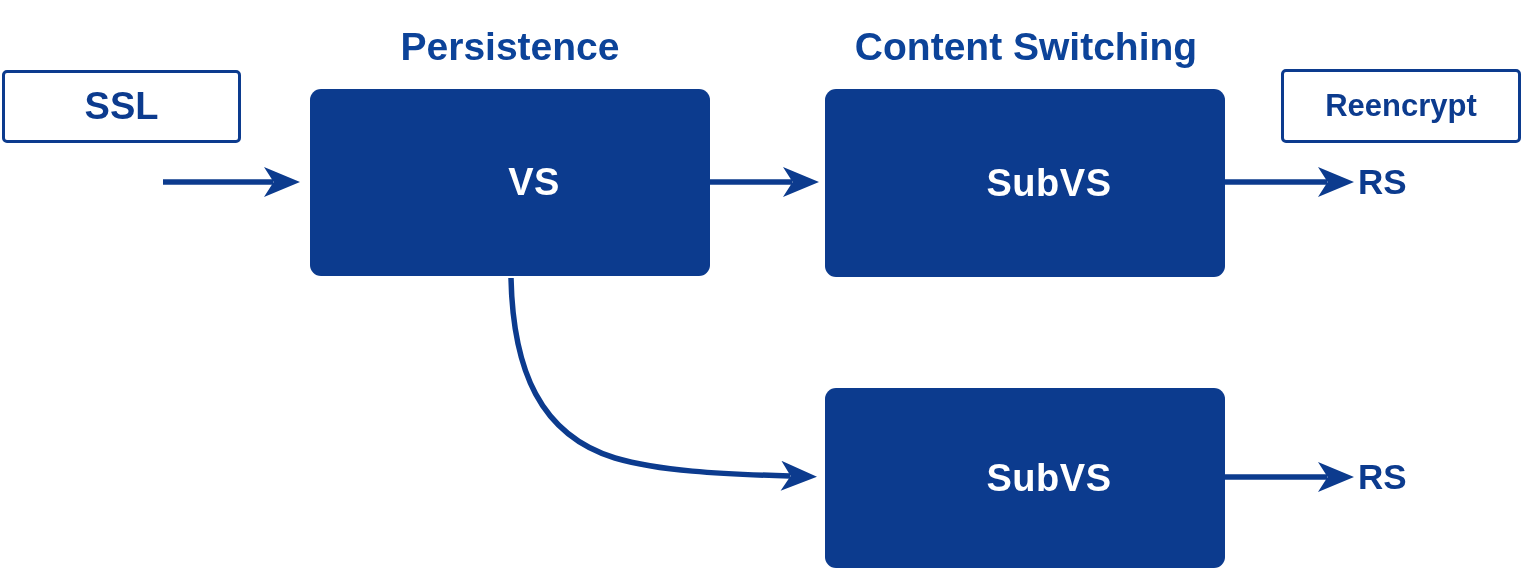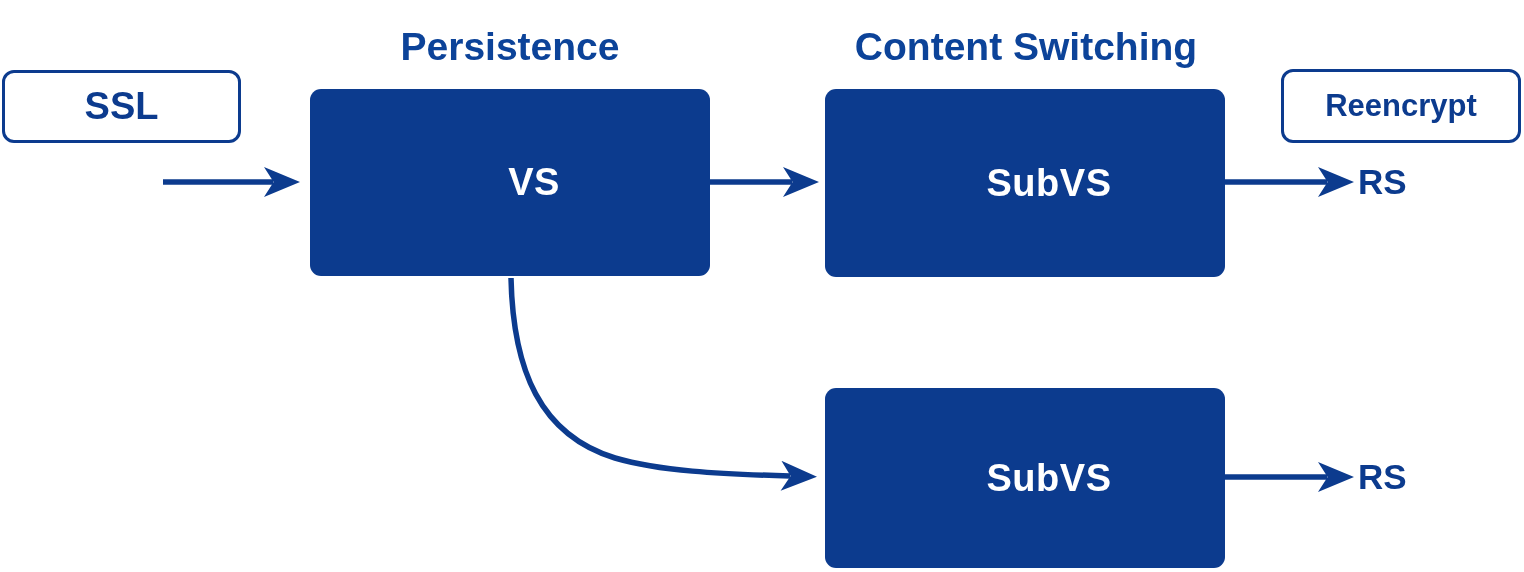--- a/index.html
+++ b/index.html
@@ -32,21 +32,21 @@
     letter-spacing: 0px;
     white-space: nowrap;
     margin-top: 24px;
   }
   .title-persistence { left: 310px; }
   .title-content-switching { left: 826px; }
 
   .outline-box {
     position: absolute;
     border: 3.5px solid var(--brand);
-    border-radius: 12px;
+    border-radius: 5px;
     background: #ffffff;
     display: flex;
     align-items: center;
     justify-content: center;
     color: var(--brand);
     font-weight: 700;
   }
   .ssl-box {
     left: 2px; top: 70px;
     width: 239px; height: 73px;

